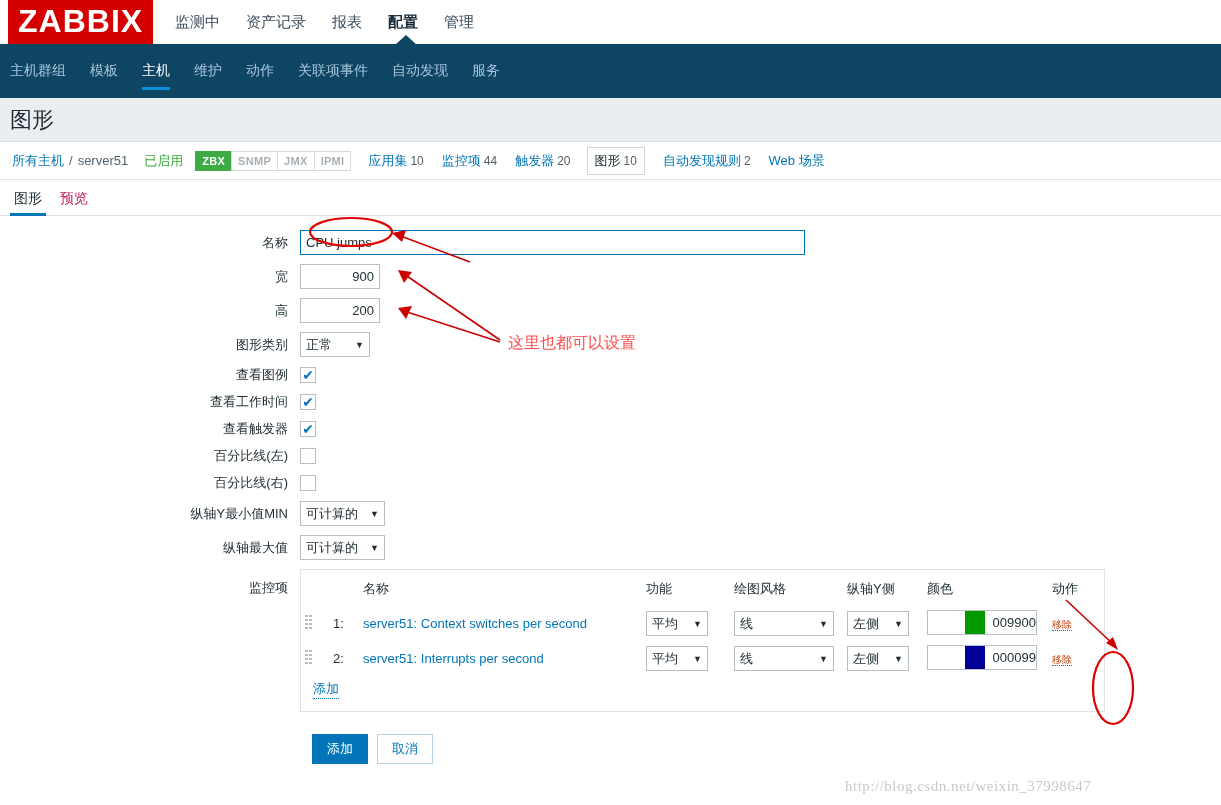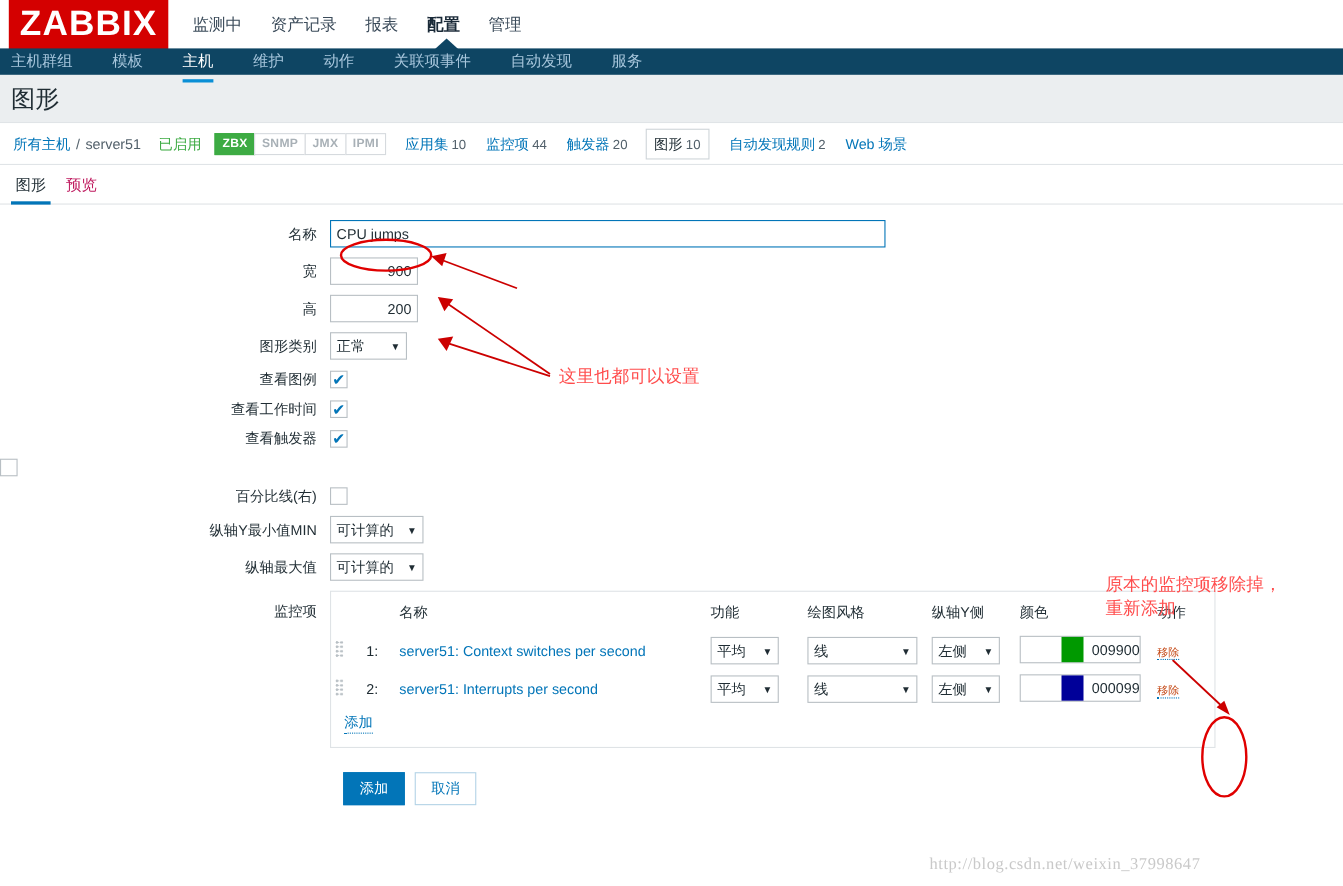--- a/index.html
+++ b/index.html
@@ -25,22 +25,22 @@
     font-family:"Liberation Sans", sans-serif;
   }
   .topnav { display:flex; align-items:center; gap:26px; }
   .topnav-item {
     font-size:15px; color:#3b4b5a; cursor:pointer; white-space:nowrap;
   }
   .topnav-item.active { color:#1a2a38; font-weight:bold; }
 
   
   .subnav {
-    height:24px; background:#0e4563;
-    display:flex; align-items:center; gap:36px;
+    height:54px; background:#0e4563;
+    display:flex; align-items:center; gap:24px;
     padding-left:10px; position:relative;
   }
   .subnav-item {
     font-size:14px; color:#a7c6dc; cursor:pointer; white-space:nowrap;
     height:38px; display:flex; align-items:center; position:relative;
   }
   .subnav-item.active { color:#fff; }
   .subnav-item.active::after {
     content:""; position:absolute; left:0; right:0; bottom:0;
     height:3px; background:#0a8fd6;
@@ -306,20 +306,21 @@
     <div class="frow">
       <div class="flabel">查看触发器</div>
       <div class="fctl">
         <span class="chk">
             <span class="mark">✔</span>
           </span>
       </div>
     </div>
 
     <div class="frow">
+      <div class="flabel">百分比线(左)</div>
       <div class="fctl">
         <span class="chk"></span>
       </div>
     </div>
 
     <div class="frow">
       <div class="flabel">百分比线(右)</div>
       <div class="fctl">
         <span class="chk"></span>
       </div>
@@ -455,17 +456,15 @@
       <line x1="500" y1="340" x2="404" y2="274" stroke="#cc0000" stroke-width="1.6"></line>
       <polygon points="398,270 412,272 404,283" fill="#cc0000"></polygon>
 
       <line x1="500" y1="342" x2="404" y2="311" stroke="#cc0000" stroke-width="1.6"></line>
       <polygon points="398,308 412,306 406,319" fill="#cc0000"></polygon>
 
       <line x1="1066" y1="600" x2="1114" y2="645" stroke="#cc0000" stroke-width="1.6"></line>
       <polygon points="1118,650 1106,643 1113,637" fill="#cc0000"></polygon>
     </svg>
     <div class="anno-text" style="left:508px; top:332px;">这里也都可以设置</div>
-    <div class="anno-text" style="left:1005px; top:521px;">原本的监控项移除掉，
-重新添加</div>
   </div>
 
 </div>
 
 </body></html>

